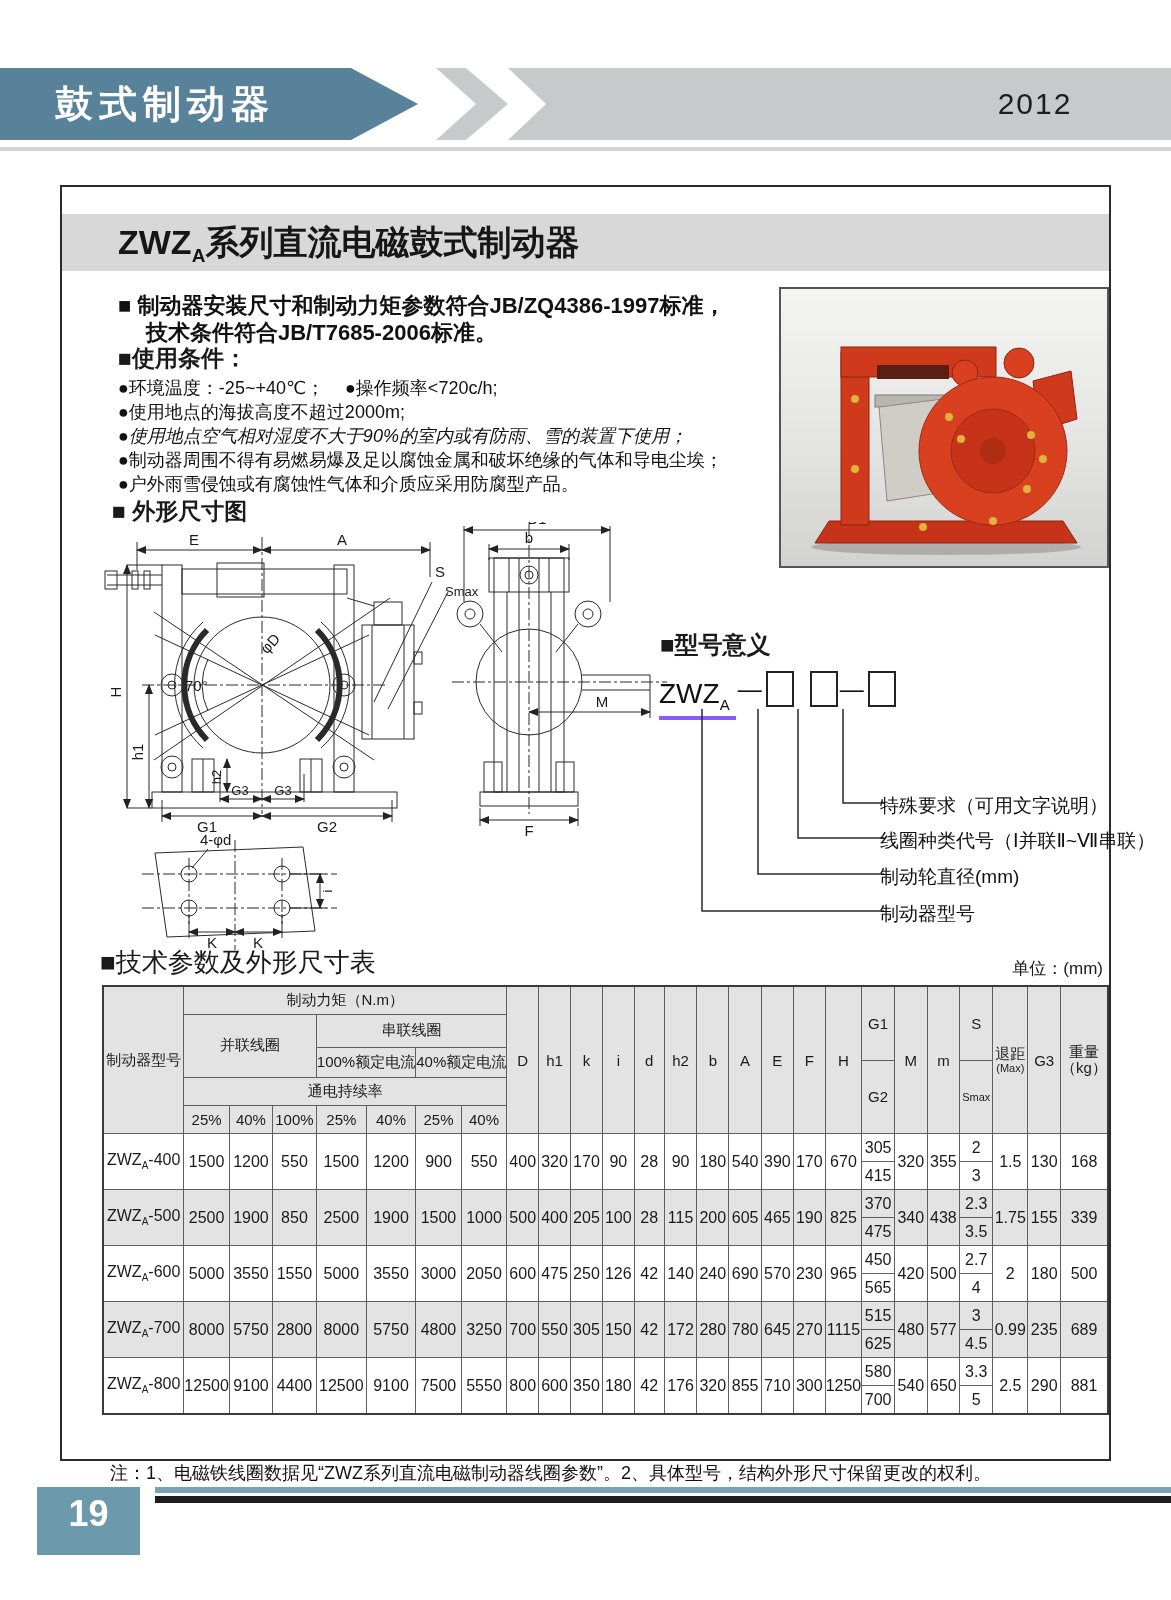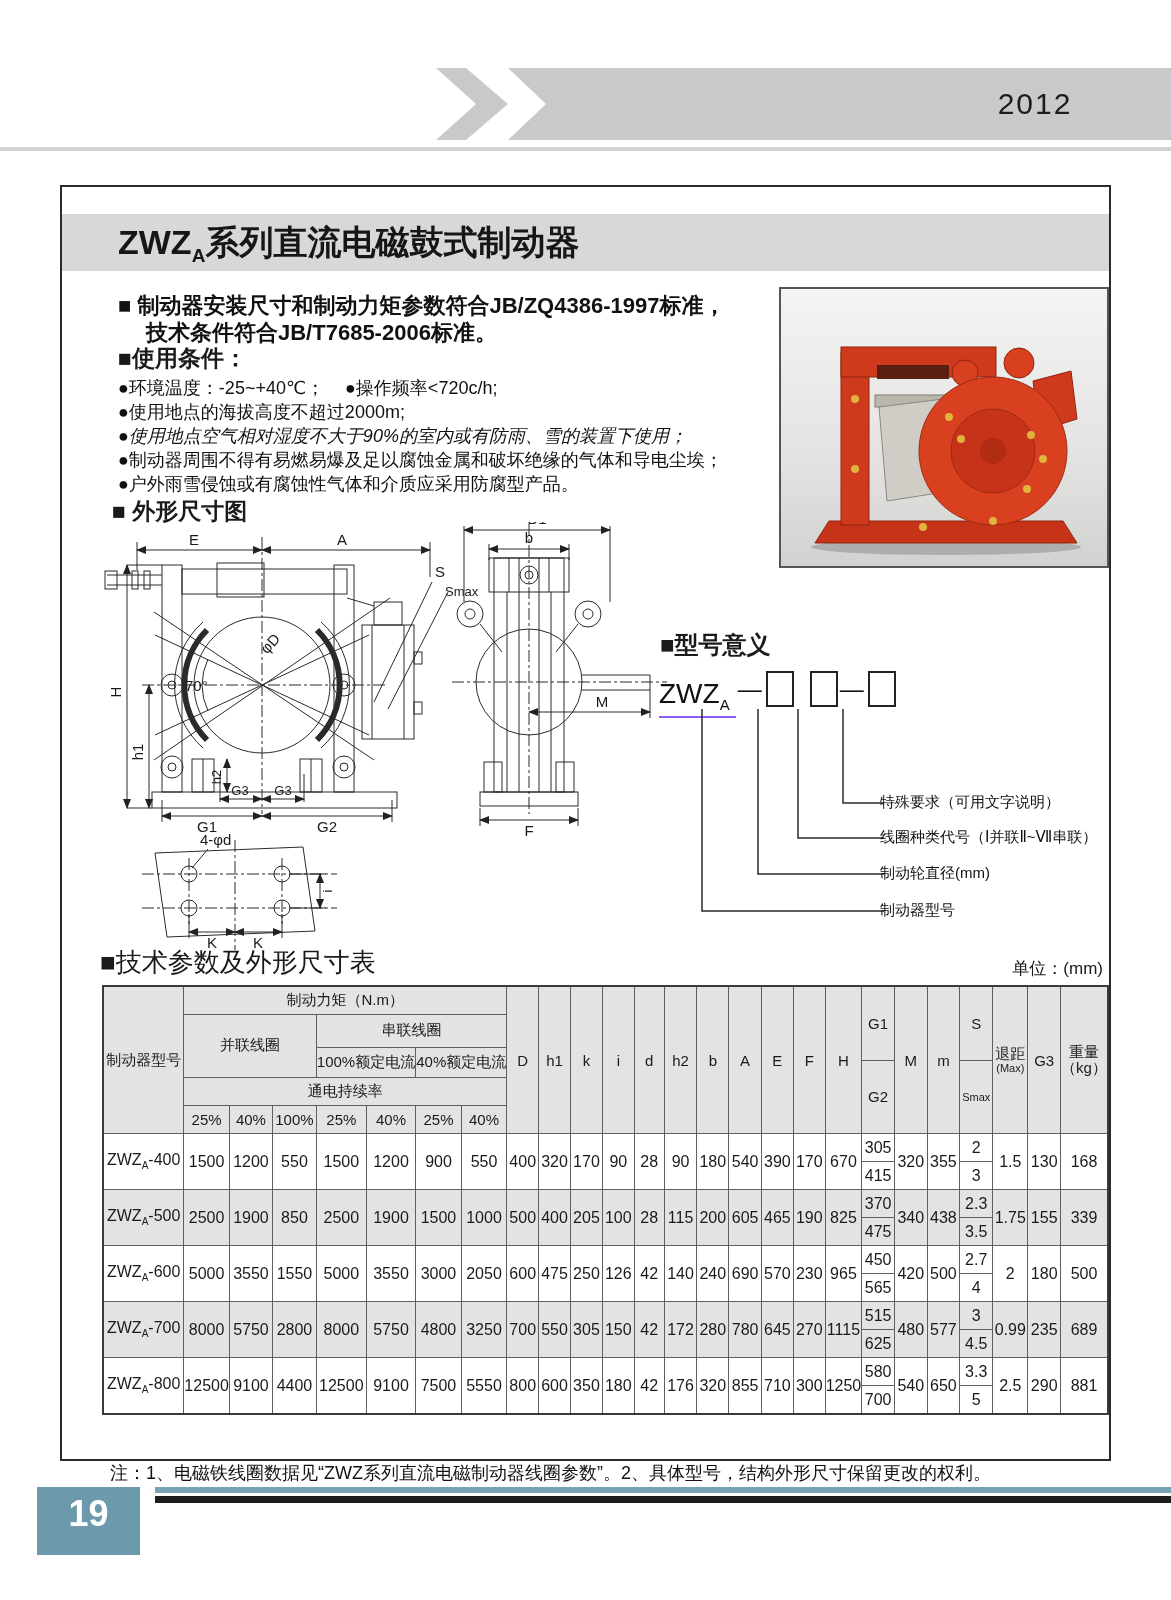--- a/index.html
+++ b/index.html
@@ -31,26 +31,26 @@
   .photo{position:absolute;left:717px;top:100px;width:326px;height:277px;border:2px solid #555;
     background:linear-gradient(180deg,#f4f4f2 0%,#e3e3e1 60%,#d2d2d0 100%);}
   
   .drawsvg{position:absolute;left:40px;top:335px;}
   .lbl{font-family:"Liberation Sans","DejaVu Sans",sans-serif;font-size:15px;fill:#1a1a1a;}
   .lbl-s{font-family:"Liberation Sans","DejaVu Sans",sans-serif;font-size:13px;fill:#1a1a1a;}
   
   .mm{position:absolute;left:590px;top:442px;width:470px;height:300px;}
   .mm-title{position:absolute;left:8px;top:0;font-size:24px;font-weight:bold;}
   .mm-code{position:absolute;left:7px;top:42px;font-size:28px;color:#111;}
-  .mm-zwz{display:inline-block;border-bottom:2px solid #8b5cf6;padding:0 6px 3px 0;}
+  .mm-zwz{display:inline-block;border-bottom:4px solid #8b5cf6;padding:0 6px 3px 0;}
   .mm-zwz sub{font-size:15px;}
   .mm-dash{display:inline-block;margin:0 4px 0 2px;vertical-align:6px;font-size:24px;}
   .mm-box{display:inline-block;width:24px;height:32px;border:2px solid #222;vertical-align:-4px;}
   .mm-box.gap{margin-left:16px;}
-  .mm-callout{position:absolute;left:228px;font-size:15px;white-space:nowrap;color:#111;text-align:center;}
+  .mm-callout{position:absolute;left:228px;font-size:19px;white-space:nowrap;color:#111;text-align:center;}
   
   .tbl-head{position:absolute;left:38px;top:758px;font-size:26px;font-weight:normal;}
   .tbl-unit{position:absolute;right:6px;top:770px;font-size:17px;}
   table.spec{position:absolute;left:40px;top:798px;border-collapse:collapse;table-layout:fixed;
     border:2px solid #3a3a3a;font-size:16px;}
   table.spec td{border:1px solid #5f5f5f;text-align:center;vertical-align:middle;padding:0;
     overflow:hidden;white-space:nowrap;}
   td.hc{background:#e3e3e3;font-size:15px;}
   tr.gray td{background:#e3e3e3;}
   tr.white td{background:#fff;}
@@ -68,20 +68,23 @@
   .pagenum{position:absolute;left:37px;top:1487px;width:103px;height:68px;background:#6d99ad;
     color:#fff;font-size:36px;font-weight:bold;text-align:center;line-height:54px;}
   .foot-teal{position:absolute;left:155px;top:1487px;width:1016px;height:6px;background:#79a3b4;}
   .foot-black{position:absolute;left:155px;top:1496px;width:1016px;height:7px;background:#1d1d1d;}
 </style>
 </head>
 <body>
 
 <div class="page">
 
+  <div class="banner-teal">
+    <div class="banner-title">鼓式制动器</div>
+  </div>
   <div class="banner-chev"></div>
   <div class="banner-band"></div>
   <div class="banner-year">2012</div>
   <div class="banner-underline"></div>
 
   <div class="cbox">
 
     <div class="titleband">
       <div class="pagetitle"><span>ZWZ</span><sub>A</sub><span>系列直流电磁鼓式制动器</span></div>
     </div>

